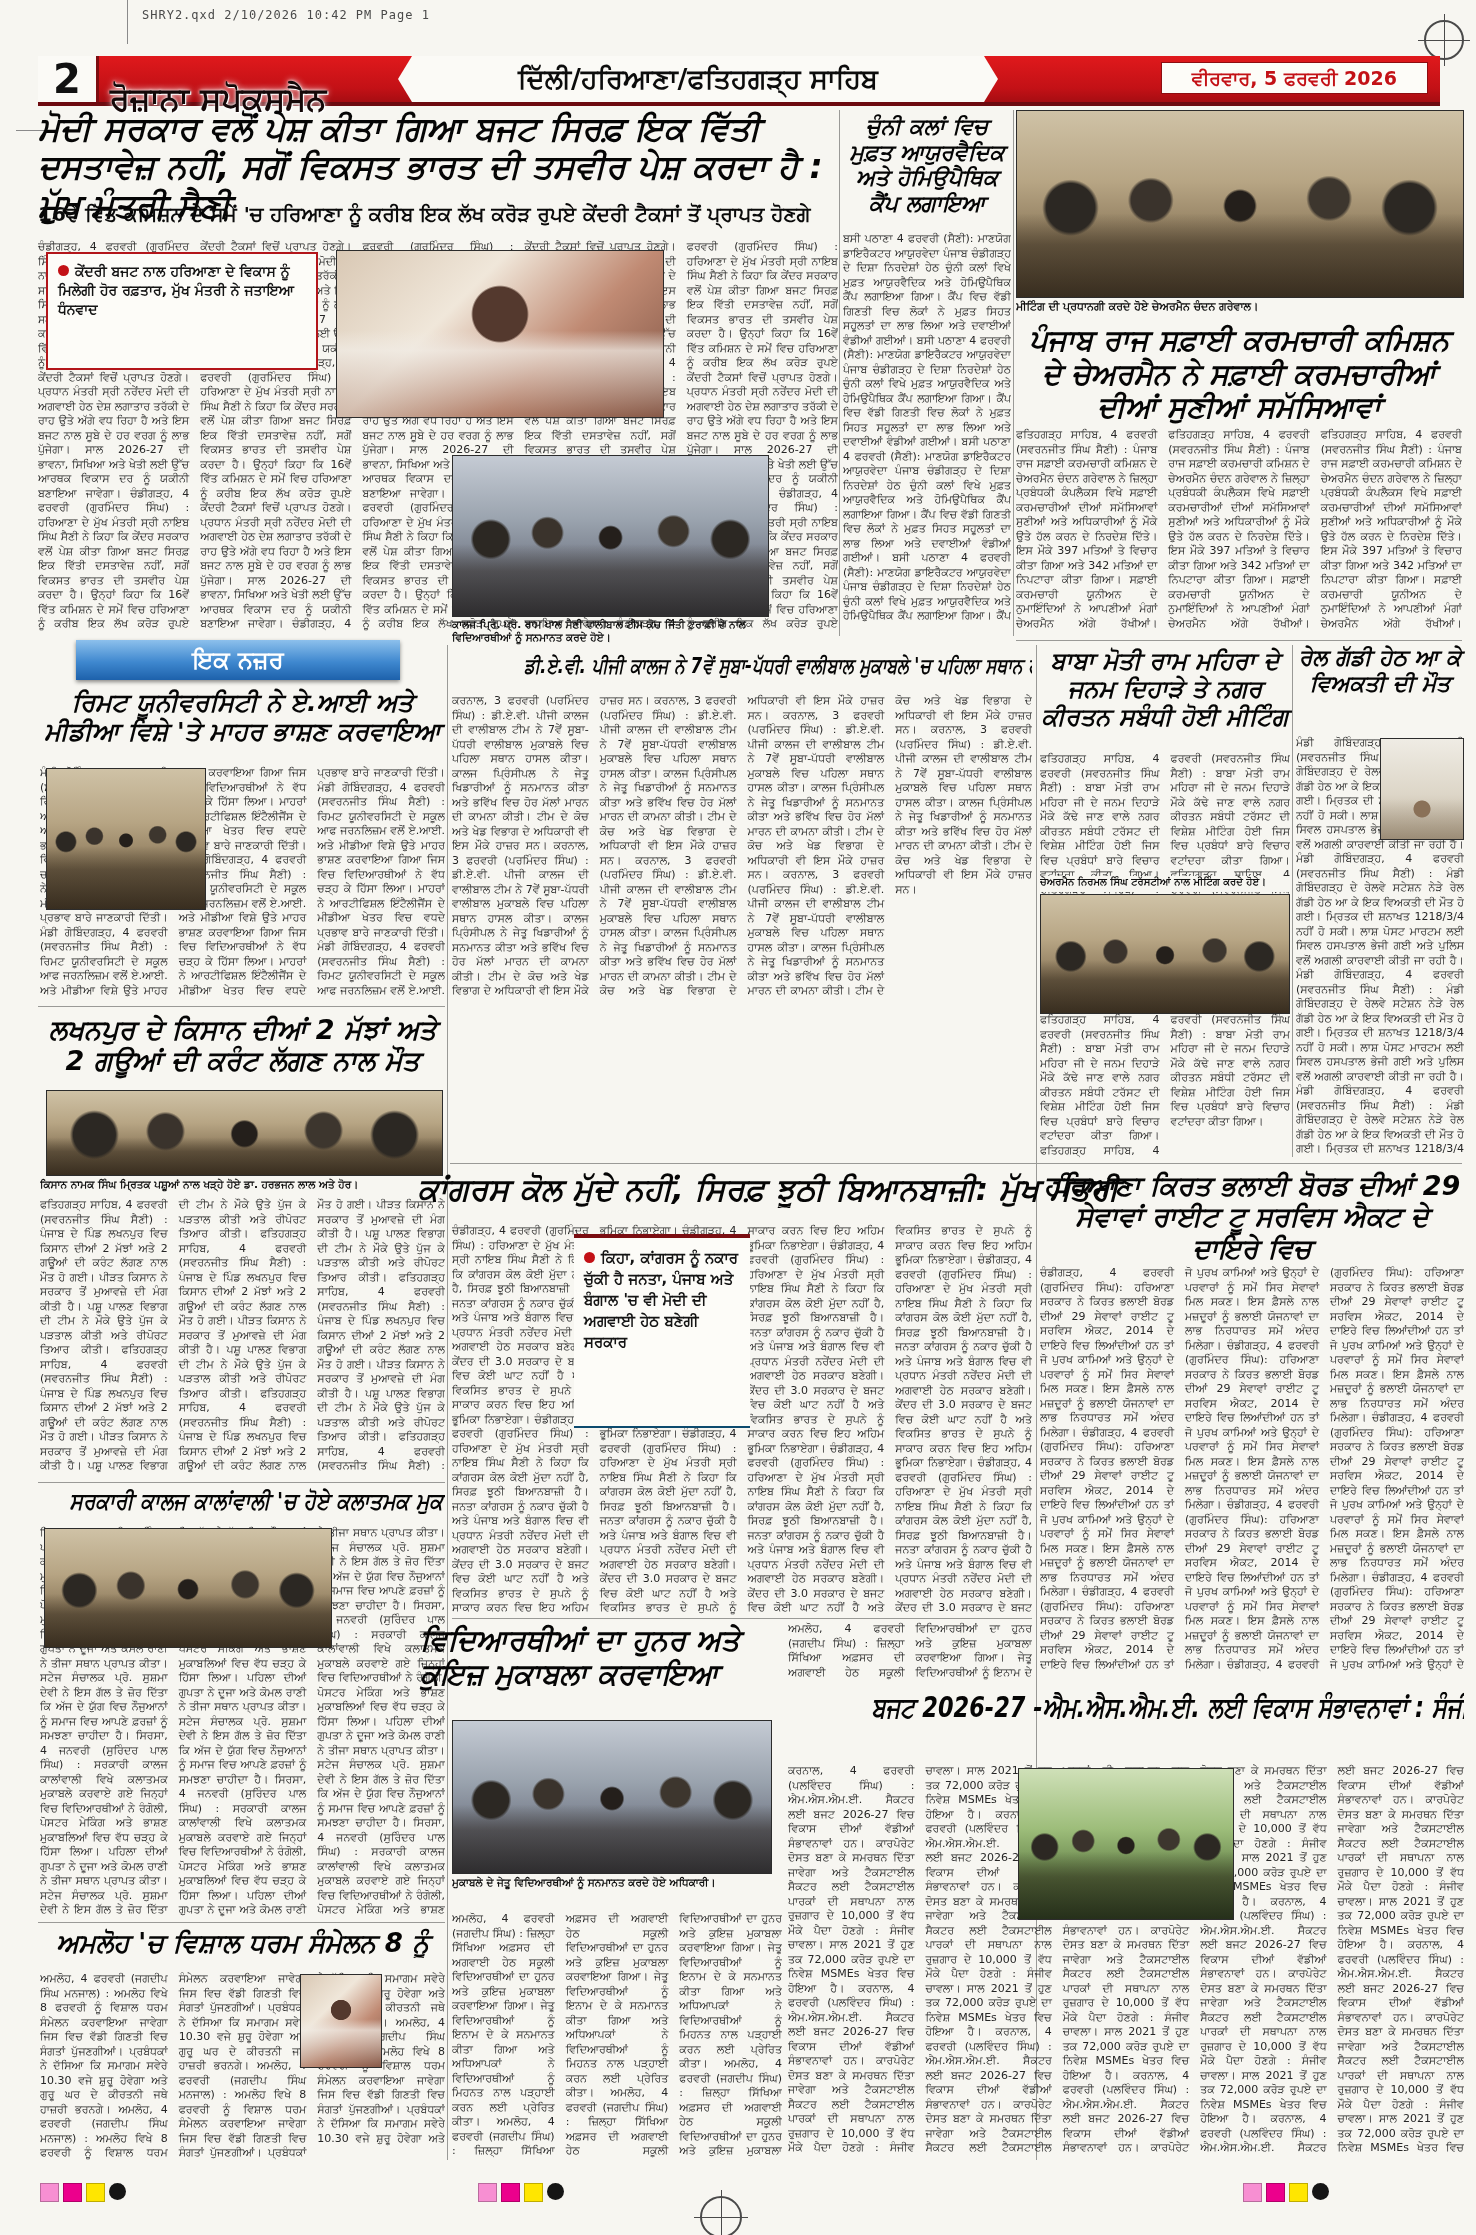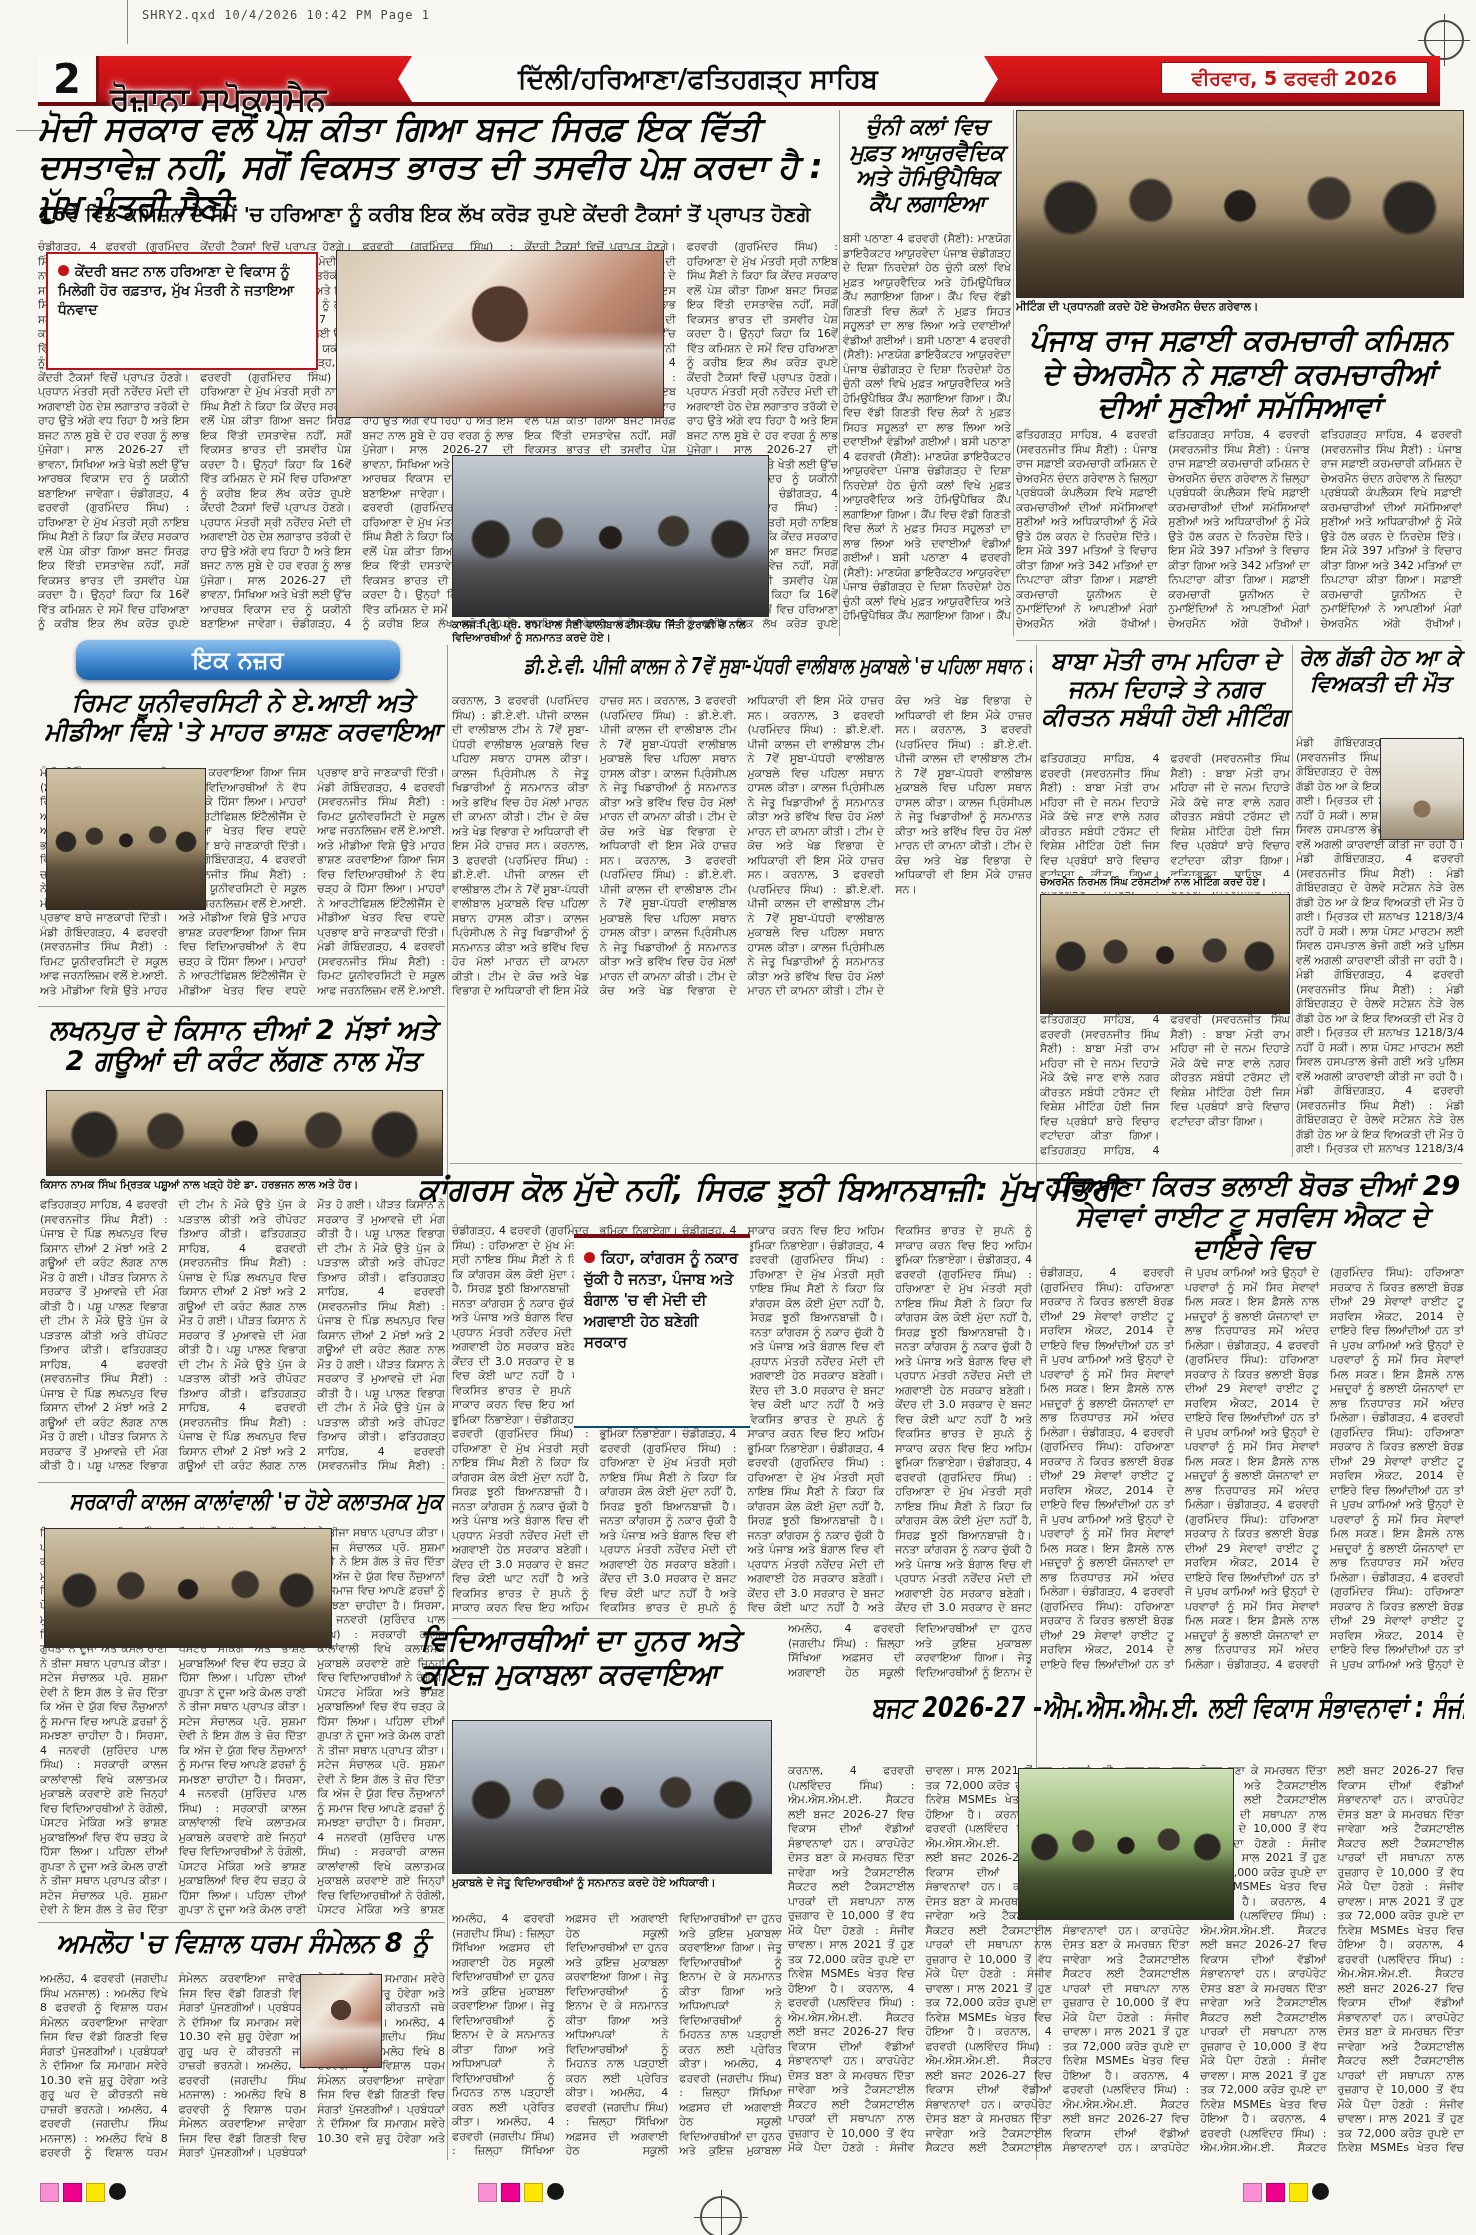--- a/index.html
+++ b/index.html
@@ -33,21 +33,21 @@
   .oneline .fit{display:inline-block;white-space:nowrap;}
   .subhead{font-weight:bold;color:#0a0a0a;}
   .bodytxt{font-size:11px;line-height:1.32;text-align:justify;color:#262626;overflow:hidden;column-gap:11px;column-fill:auto;}
   .caption{font-size:11px;font-weight:bold;color:#101010;line-height:1.25;overflow:hidden;}
 
   
   .vrule{width:1px;background:#9a9a97;}
   .hrule{height:1px;background:#9a9a97;}
 
   
-  .banner{background:linear-gradient(180deg,#8cc0ec 0%,#3f88cf 55%,#1d61ab 100%);border-radius:12px;
+  .banner{background:linear-gradient(180deg,#8cc0ec 0%,#3f88cf 55%,#1d61ab 100%);border-radius:0;
           box-shadow:0 2px 4px rgba(0,0,0,.45);color:#fff;font-size:24px;font-weight:bold;
           text-align:center;line-height:40px;}
 
   
   .qbox{background:#fdfcf8;border:2px solid #b3151a;padding:8px 10px;font-size:14px;font-weight:bold;line-height:1.35;color:#141414;}
   .qbox2{background:#fdfcf8;border-top:4px solid #7a0d11;border-bottom:2px solid #0c4a6e;padding:10px 10px;
          font-size:15px;font-weight:bold;line-height:1.4;color:#141414;}
   .qdot{display:inline-block;width:11px;height:11px;border-radius:50%;background:#c31116;margin-right:6px;}
 
   
@@ -73,21 +73,21 @@
   
   .inkbar{display:flex;gap:4px;}
   .inkbar .sq{width:17px;height:17px;border:1px solid rgba(0,0,0,.25);}
   .inkbar .dot{width:17px;height:17px;border-radius:50%;background:#151515;}
 </style>
 </head>
 <body>
 
 <div id="page">
 
-  <div class="abs slug" style="left:142px;top:8px;">SHRY2.qxd  10/4/2026  10:42 PM  Page 1</div>
+  <div class="abs slug" style="left:142px;top:8px;">SHRY2.qxd  2/10/2026  10:42 PM  Page 1</div>
   <div class="abs cropline" style="left:127px;top:0;width:1px;height:44px;"></div>
   <div class="abs cropline" style="left:16px;top:130px;width:36px;height:1px;"></div>
   <div class="abs regmark" style="left:1424px;top:20px;width:36px;height:36px;"></div>
 
   <div class="abs masthead">
     <div class="pagenum">2</div>
     <div class="papername">ਰੋਜ਼ਾਨਾ ਸਪੋਕਸਮੈਨ</div>
     <div class="edition-panel">ਦਿੱਲੀ/ਹਰਿਆਣਾ/ਫਤਿਹਗੜ੍ਹ ਸਾਹਿਬ</div>
     <div class="datebox">ਵੀਰਵਾਰ, 5 ਫਰਵਰੀ 2026</div>
   </div>

